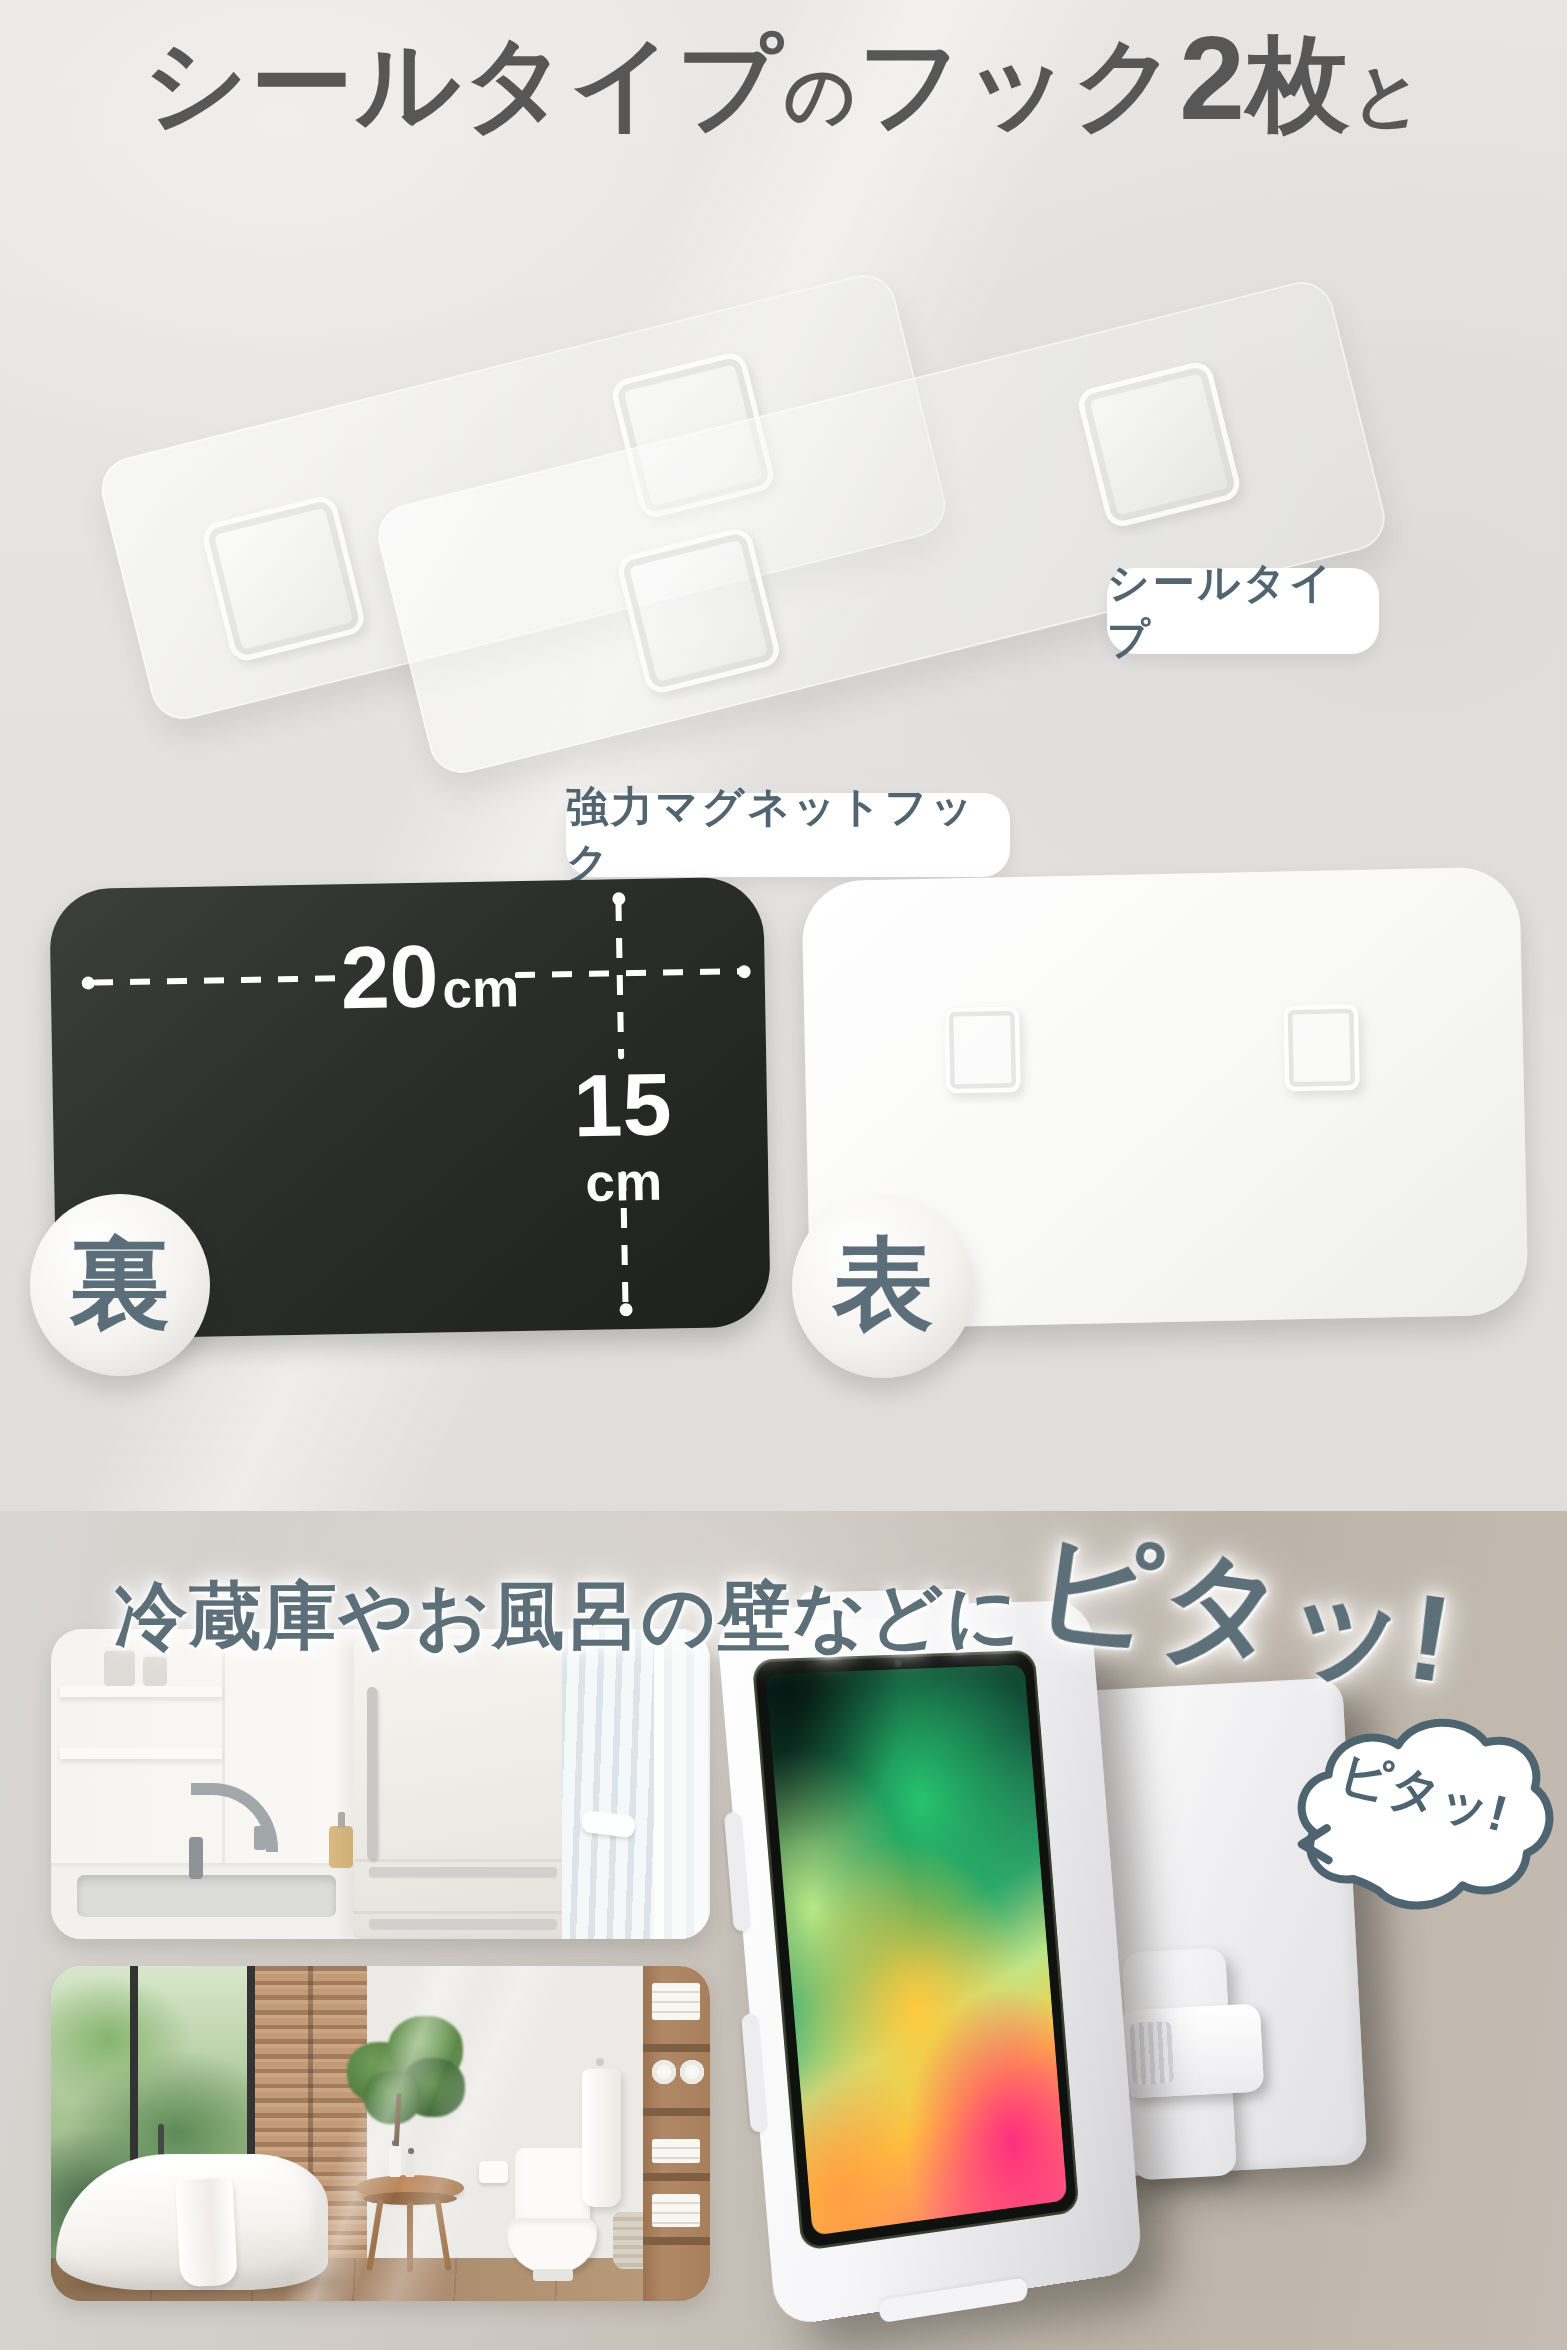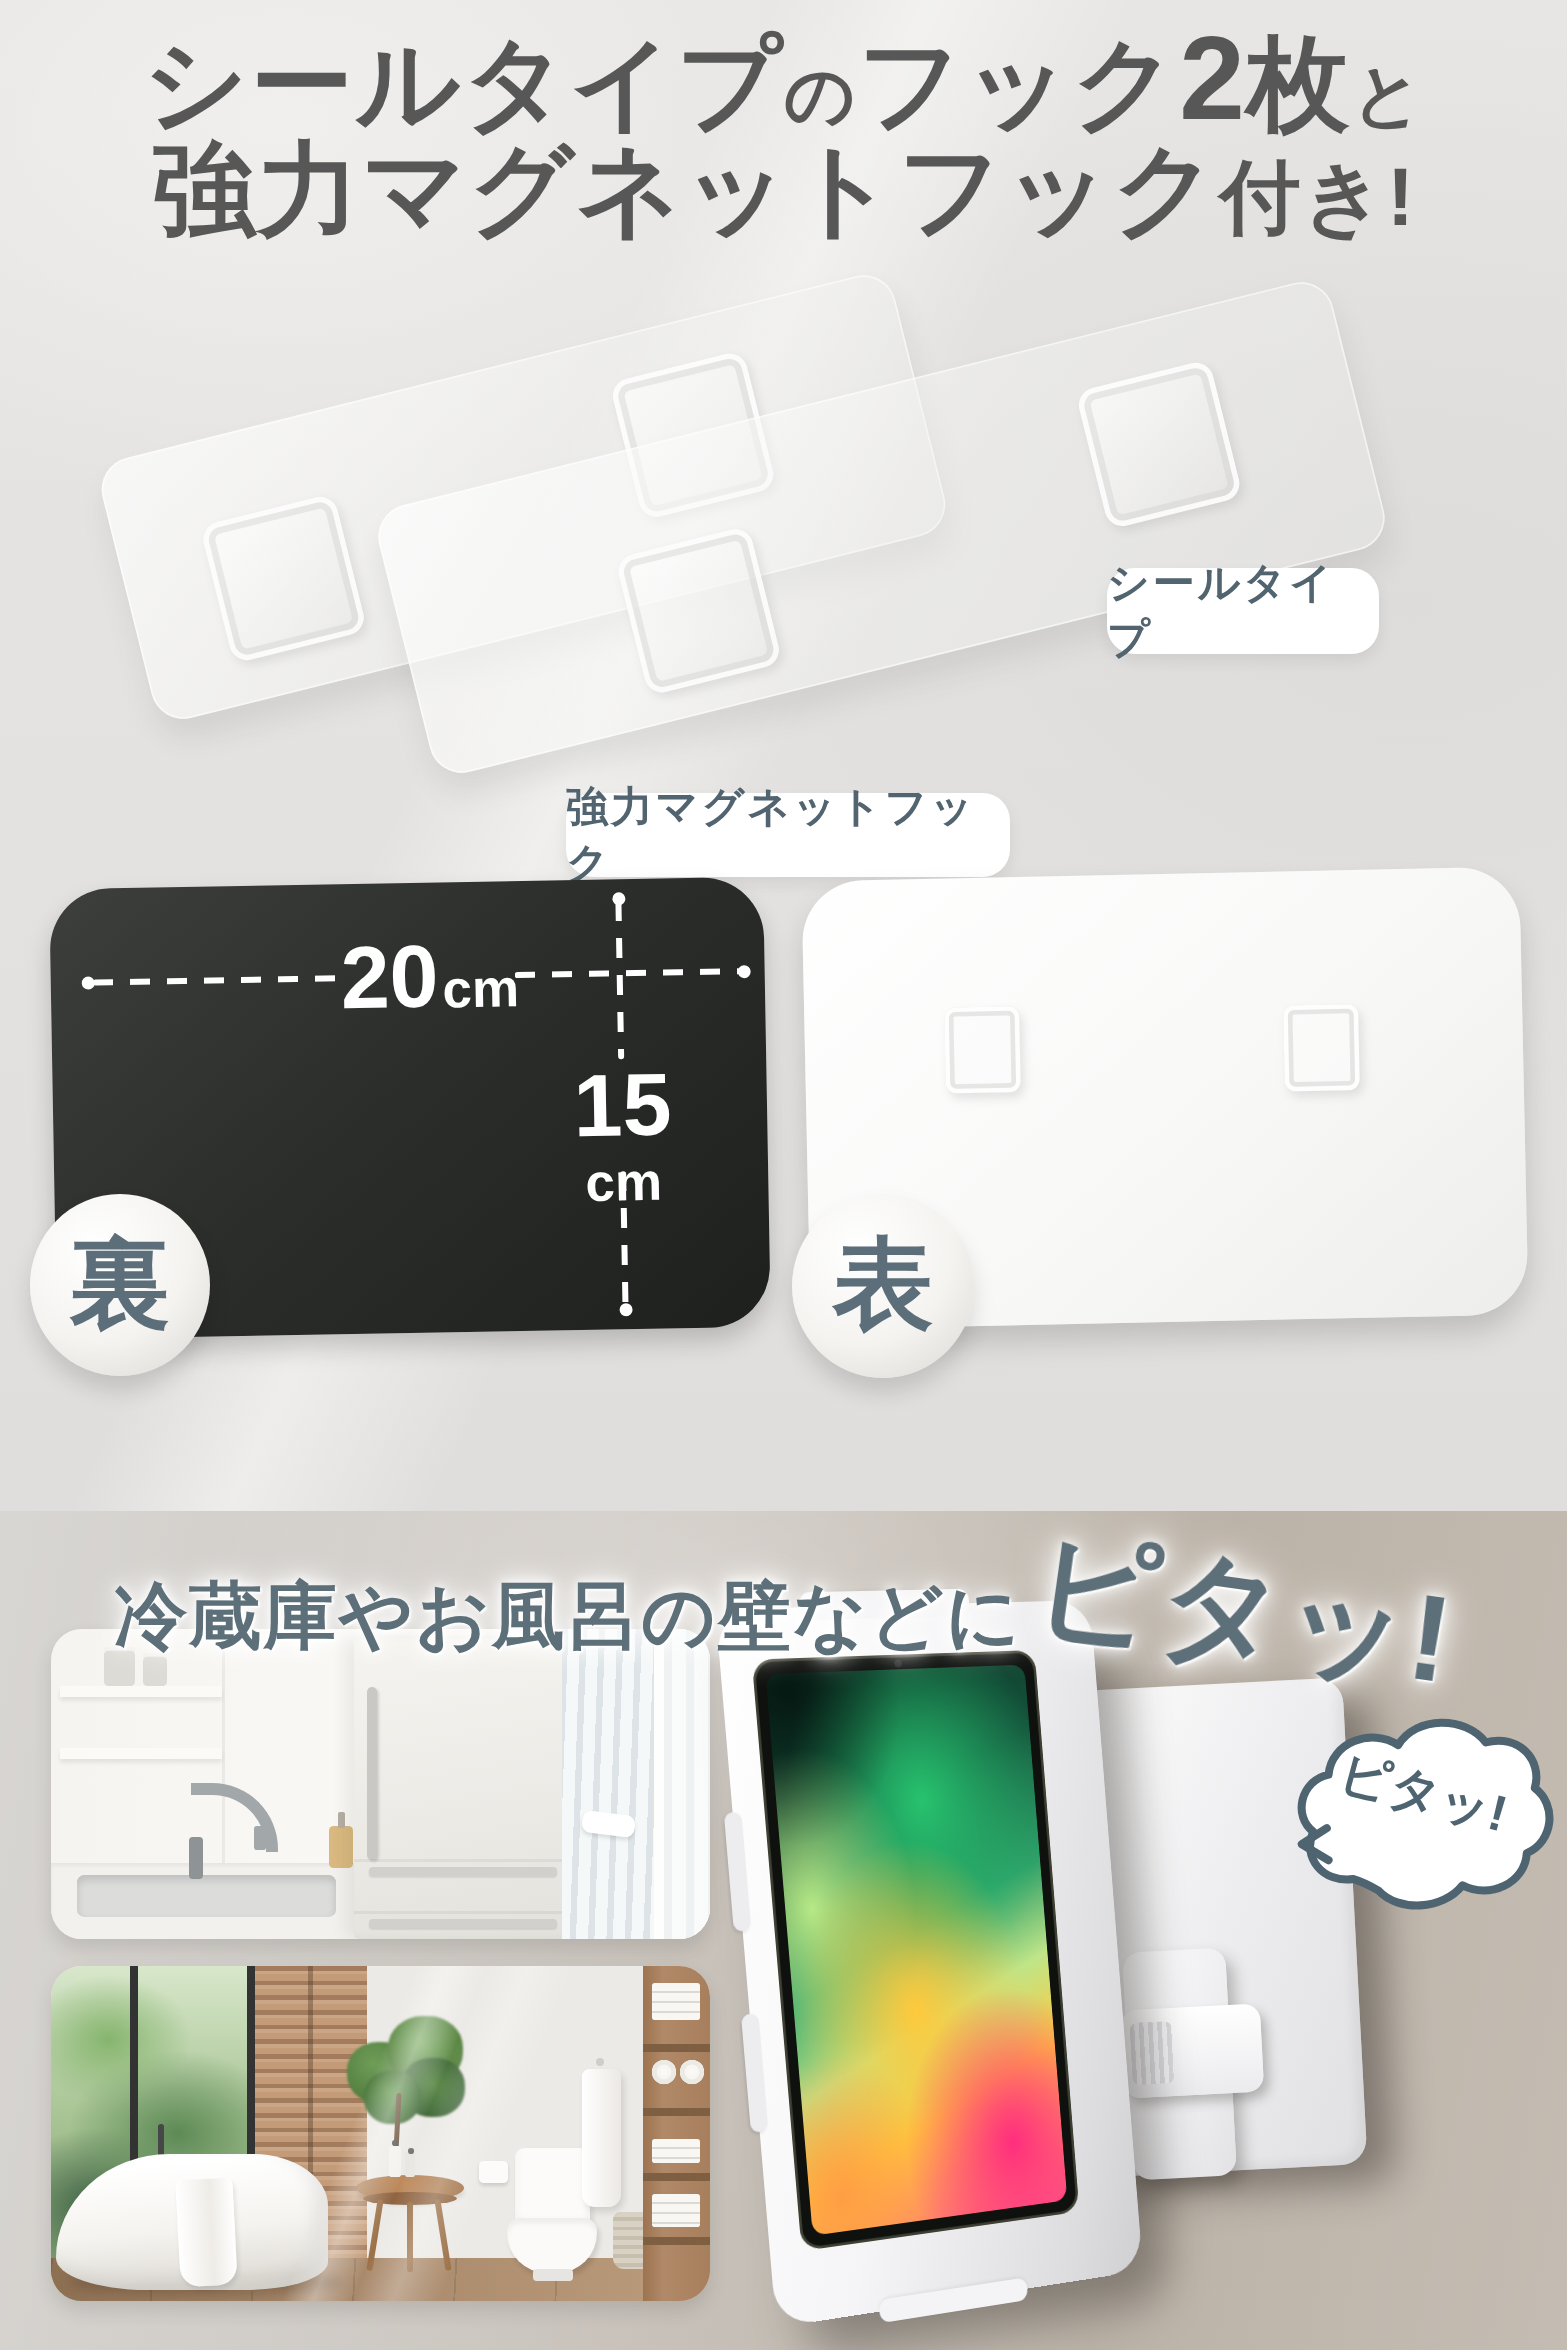--- a/index.html
+++ b/index.html
@@ -262,23 +262,20 @@
 
 <div id="page">
 
   <div id="top-section">
     <div class="streak"></div>
 
     <div class="headline-top">
       <div class="row1">
         <span class="lg">シールタイプ</span><span class="sm">の</span><span class="lg">フック</span><span class="num">2</span><span class="lg">枚</span><span class="sm">と</span>
       </div>
-      <div class="row2">
-        <span class="lg">強力マグネットフック</span><span class="sm2">付き!</span>
-      </div>
     </div>
 
     <div class="sheet" id="sheet-a">
       <div class="hook-sq sq1"></div>
       <div class="hook-sq sq2"></div>
     </div>
     <div class="sheet" id="sheet-b">
       <div class="hook-sq sq1"></div>
       <div class="hook-sq sq2"></div>
     </div>

